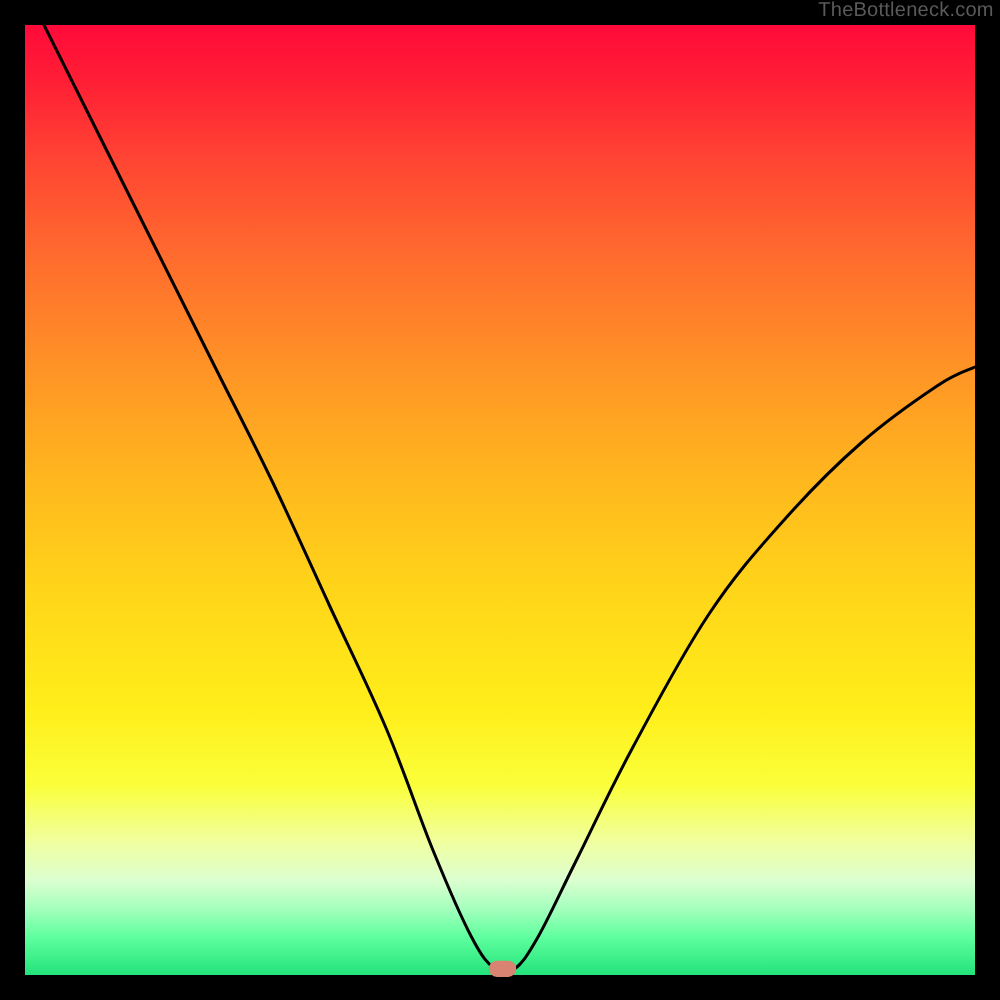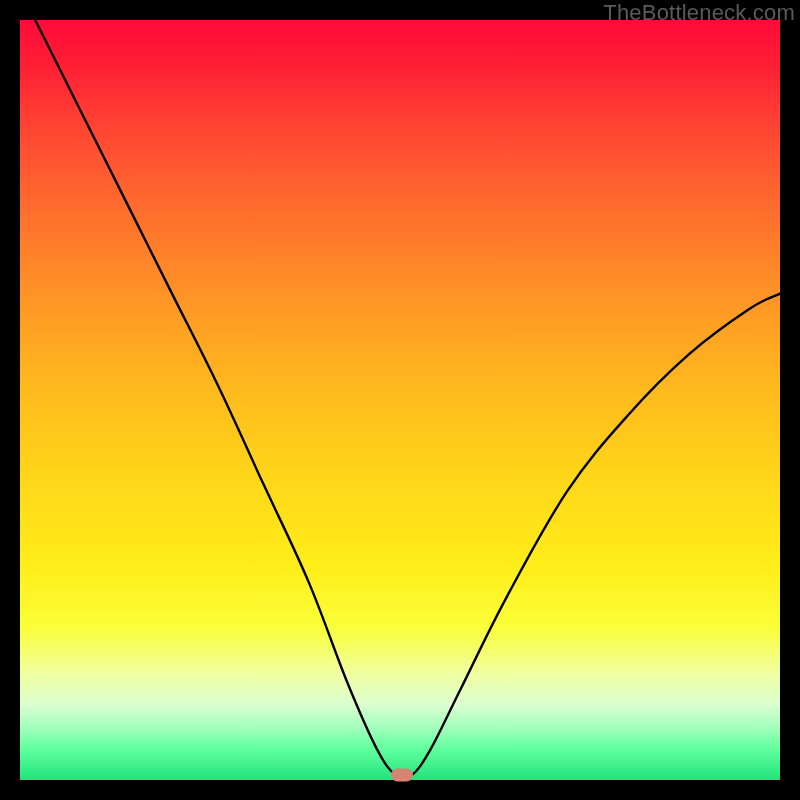--- a/index.html
+++ b/index.html
@@ -47,21 +47,21 @@
       #a5ffbd 93%,
       #5fff9e 96%,
       #22e37a 100%
     );
   }
   .attribution {
     position: absolute;
     top: 0px;
     right: 5px;
     font-family: Arial, Helvetica, sans-serif;
-    font-size: 22px;
+    font-size: 16px;
     color: #5a5a5a;
     font-weight: 500;
     letter-spacing: 0.2px;
   }
   svg.curve {
     position: absolute;
     left: 0;
     top: 0;
     width: 760px;
     height: 760px;

